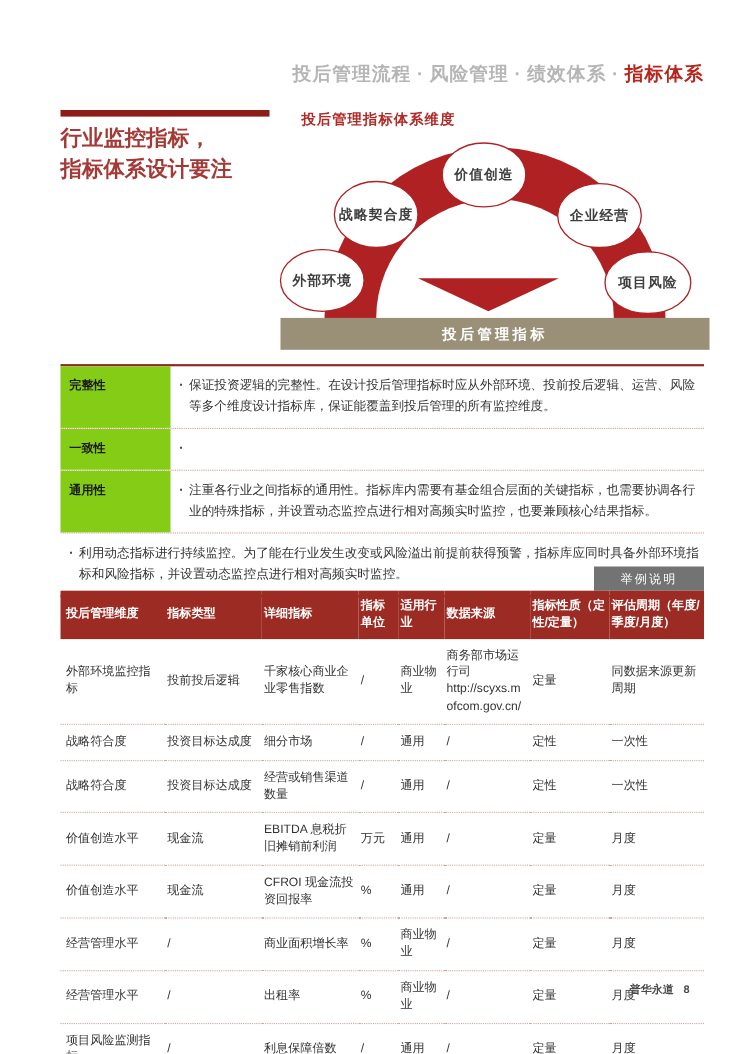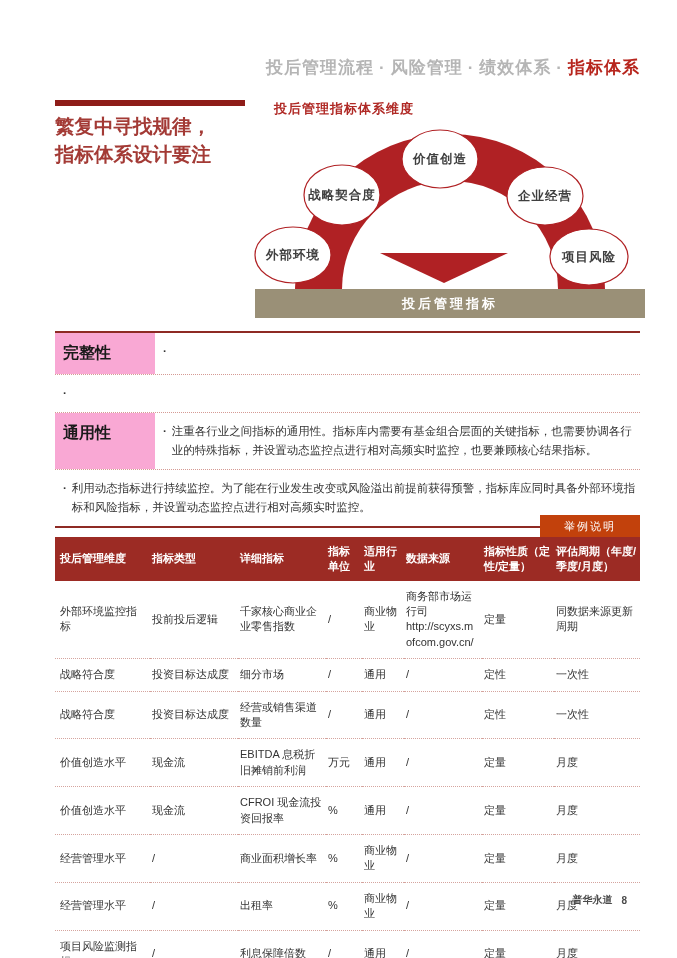--- a/index.html
+++ b/index.html
@@ -28,30 +28,30 @@
   }
   .diagram-svg{position:absolute;left:250px;top:95px;width:400px;height:228px;}
   .diagram-svg text{font-family:"Liberation Sans","DejaVu Sans",sans-serif;}
   .bubble-label{font-size:12.5px;font-weight:bold;fill:#3f3f3f;letter-spacing:1px;}
   .banner-label{font-size:13px;font-weight:bold;fill:#ffffff;letter-spacing:3px;}
   
   .principles{position:absolute;left:55px;top:331px;width:585px;border-top:2px solid #8e2a24;border-bottom:2px solid #8e2a24;}
   .principle-row{display:flex;border-bottom:1px dotted #d59a94;}
   .principle-row:last-child{border-bottom:none;}
   .principle-label{
-    width:88px;flex:0 0 88px;background:#f9a8d4;font-weight:bold;font-size:16px;
+    width:88px;flex:0 0 88px;background:#84cc16;font-weight:bold;font-size:11px;
     color:#1a1a1a;padding:10px 4px 10px 8px;
   }
   .principle-text{
     flex:1;font-size:11.5px;line-height:1.65;color:#333;padding:9px 4px 9px 8px;display:flex;
   }
   .principle-text .bullet{margin-right:5px;font-weight:bold;}
   
   .example-tag{
-    position:absolute;top:515px;right:37px;width:100px;height:22px;background:#c2410c;
+    position:absolute;top:515px;right:37px;width:100px;height:22px;background:#737373;
     color:#fff;font-size:11px;display:flex;align-items:center;justify-content:center;letter-spacing:2px;
   }
   
   .indicator-table{position:absolute;left:55px;top:537px;width:585px;border-collapse:collapse;table-layout:fixed;}
   .indicator-table th{
     background:#9c2b24;color:#fff;font-size:11px;font-weight:bold;text-align:left;
     padding:7px 3px 7px 2px;vertical-align:middle;line-height:1.35;
   }
   .indicator-table td{
     font-size:11px;color:#333;padding:8px 3px 8px 2px;vertical-align:middle;line-height:1.4;
@@ -66,21 +66,21 @@
 </style>
 </head>
 <body>
 
 <div class="breadcrumb">
   <span>投后管理流程</span><span class="sep">·</span><span>风险管理</span><span class="sep">·</span><span>绩效体系</span><span class="sep">·</span><span class="active">指标体系</span>
 </div>
 
 <div class="headline-bar"></div>
 <div class="headline">
-  <div>繁复中寻找规律，</div>
+  <div>行业监控指标，</div>
   <div>指标体系设计要注</div>
 </div>
 
 <div class="diagram-title">投后管理指标体系维度</div>
 <svg class="diagram-svg" viewBox="0 0 400 228">
   <path d="M 45 194 A 155 155 0 0 1 355 194 Z" fill="#b02124"></path>
   <path d="M 92 194 A 108 108 0 0 1 308 194 Z" fill="#ffffff"></path>
   <polygon points="130,158 258,158 194,188" fill="#b02124"></polygon>
   <rect x="5" y="194" width="390" height="29" fill="#9a9077"></rect>
   <text class="banner-label" x="200" y="213" text-anchor="middle">投后管理指标</text>
@@ -96,23 +96,25 @@
   <text class="bubble-label" x="295" y="105" text-anchor="middle">企业经营</text>
   <text class="bubble-label" x="43" y="164" text-anchor="middle">外部环境</text>
   <text class="bubble-label" x="339" y="166" text-anchor="middle">项目风险</text>
 </svg>
 
 <div class="principles">
   <div class="principle-row">
     <div class="principle-label">完整性</div>
     <div class="principle-text">
         <span class="bullet">·</span>
-      </div>
-  </div>
-  <div class="principle-row">
+        <span>保证投资逻辑的完整性。在设计投后管理指标时应从外部环境、投前投后逻辑、运营、风险等多个维度设计指标库，保证能覆盖到投后管理的所有监控维度。</span>
+      </div>
+  </div>
+  <div class="principle-row">
+    <div class="principle-label">一致性</div>
     <div class="principle-text">
         <span class="bullet">·</span>
       </div>
   </div>
   <div class="principle-row">
     <div class="principle-label">通用性</div>
     <div class="principle-text">
         <span class="bullet">·</span>
         <span>注重各行业之间指标的通用性。指标库内需要有基金组合层面的关键指标，也需要协调各行业的特殊指标，并设置动态监控点进行相对高频实时监控，也要兼顾核心结果指标。</span>
       </div>

